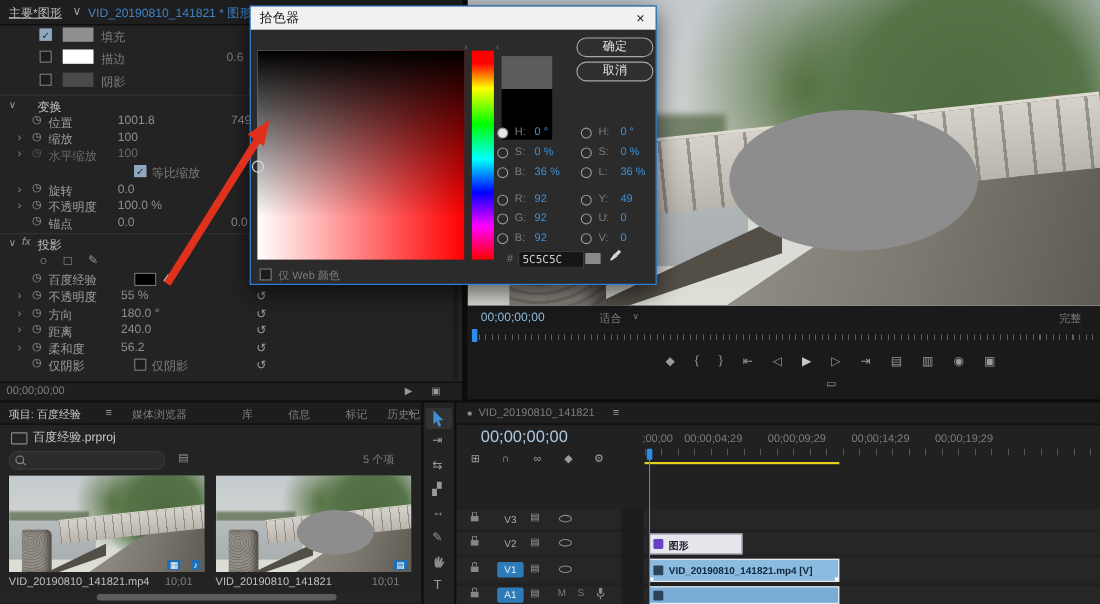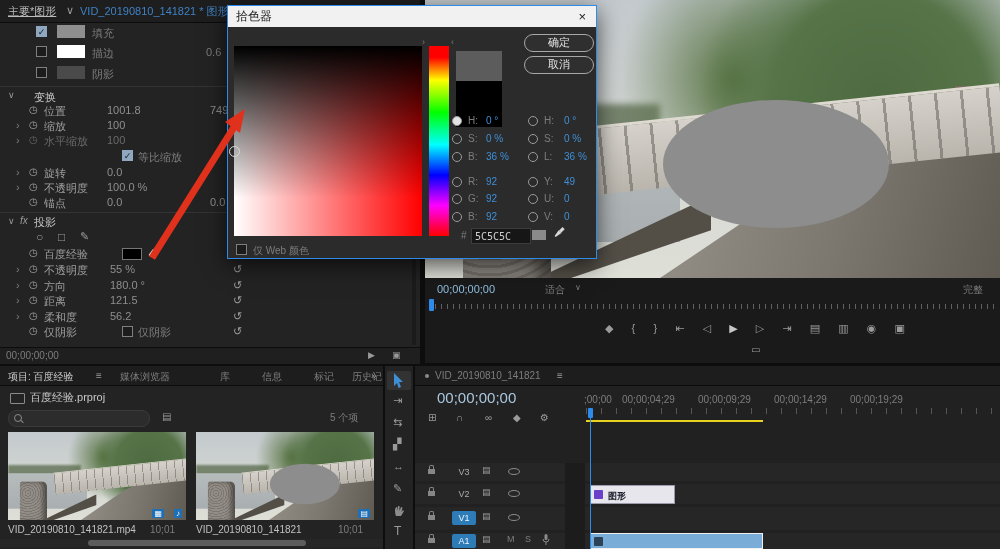--- a/index.html
+++ b/index.html
@@ -164,21 +164,21 @@
 
     <span class="abs dim" style="left:16px;top:279px;">›</span>
     <span class="abs icon" style="left:29px;top:279px;font-size:10px;">◷</span>
     <span class="abs lbl" style="left:44px;top:279px;">方向</span>
     <span class="abs val" style="left:110px;top:279px;">180.0 °</span>
     <span class="abs icon" style="left:233px;top:279px;">↺</span>
 
     <span class="abs dim" style="left:16px;top:294px;">›</span>
     <span class="abs icon" style="left:29px;top:294px;font-size:10px;">◷</span>
     <span class="abs lbl" style="left:44px;top:294px;">距离</span>
-    <span class="abs val" style="left:110px;top:294px;">121.5</span>
+    <span class="abs val" style="left:110px;top:294px;">240.0</span>
     <span class="abs icon" style="left:233px;top:294px;">↺</span>
 
     <span class="abs dim" style="left:16px;top:310px;">›</span>
     <span class="abs icon" style="left:29px;top:310px;font-size:10px;">◷</span>
     <span class="abs lbl" style="left:44px;top:310px;">柔和度</span>
     <span class="abs val" style="left:110px;top:310px;">56.2</span>
     <span class="abs icon" style="left:233px;top:310px;">↺</span>
 
     <span class="abs icon" style="left:29px;top:325px;font-size:10px;">◷</span>
     <span class="abs lbl" style="left:44px;top:325px;">仅阴影</span>
@@ -456,20 +456,26 @@
     <svg class="abs" style="left:127px;top:168px;" width="8" height="11">
       <rect x="2.5" y="0" width="3" height="6" rx="1.5" fill="#8a8a8a"></rect>
         <path d="M1 5 Q1 8 4 8 Q7 8 7 5" stroke="#8a8a8a" fill="none"></path>
         <rect x="3.5" y="8" width="1" height="3" fill="#8a8a8a"></rect>
     </svg>
 
     <div class="clip" style="left:175px;top:119px;width:85px;height:19px;background:#e6e6ec;border:1px solid #9a9aa8;color:#1c1c2a;">
       <span class="abs" style="left:3px;top:4px;width:9px;height:9px;background:#6a40c8;border-radius:1px;"></span>
       <span class="abs" style="left:17px;top:4px;">图形</span>
     </div>
+    <div class="clip" style="left:175px;top:142px;width:173px;height:21px;background:#8cbbe0;border:1px solid #f0f0f0;color:#10263a;">
+      <span class="abs" style="left:3px;top:5px;width:9px;height:9px;background:#2b4257;border-radius:1px;"></span>
+      <span class="abs" style="left:17px;top:5px;">VID_20190810_141821.mp4 [V]</span>
+      <span class="abs" style="left:0;bottom:0;width:3px;height:3px;background:#fff;"></span>
+      <span class="abs" style="right:0;bottom:0;width:3px;height:3px;background:#fff;"></span>
+    </div>
     <div class="clip wave" style="left:175px;top:167px;width:173px;height:16px;background:#79add8;border:1px solid #f0f0f0;">
       <span class="abs" style="left:3px;top:3px;width:9px;height:9px;background:#2b4257;border-radius:1px;"></span>
     </div>
 
     <div class="abs" style="left:173px;top:42px;width:5px;height:10px;background:#2d8ceb;border-radius:1px;"></div>
     <div class="abs" style="left:175px;top:42px;width:1px;height:141px;background:#2d8ceb;"></div>
   </div>
 
 </div>
 

